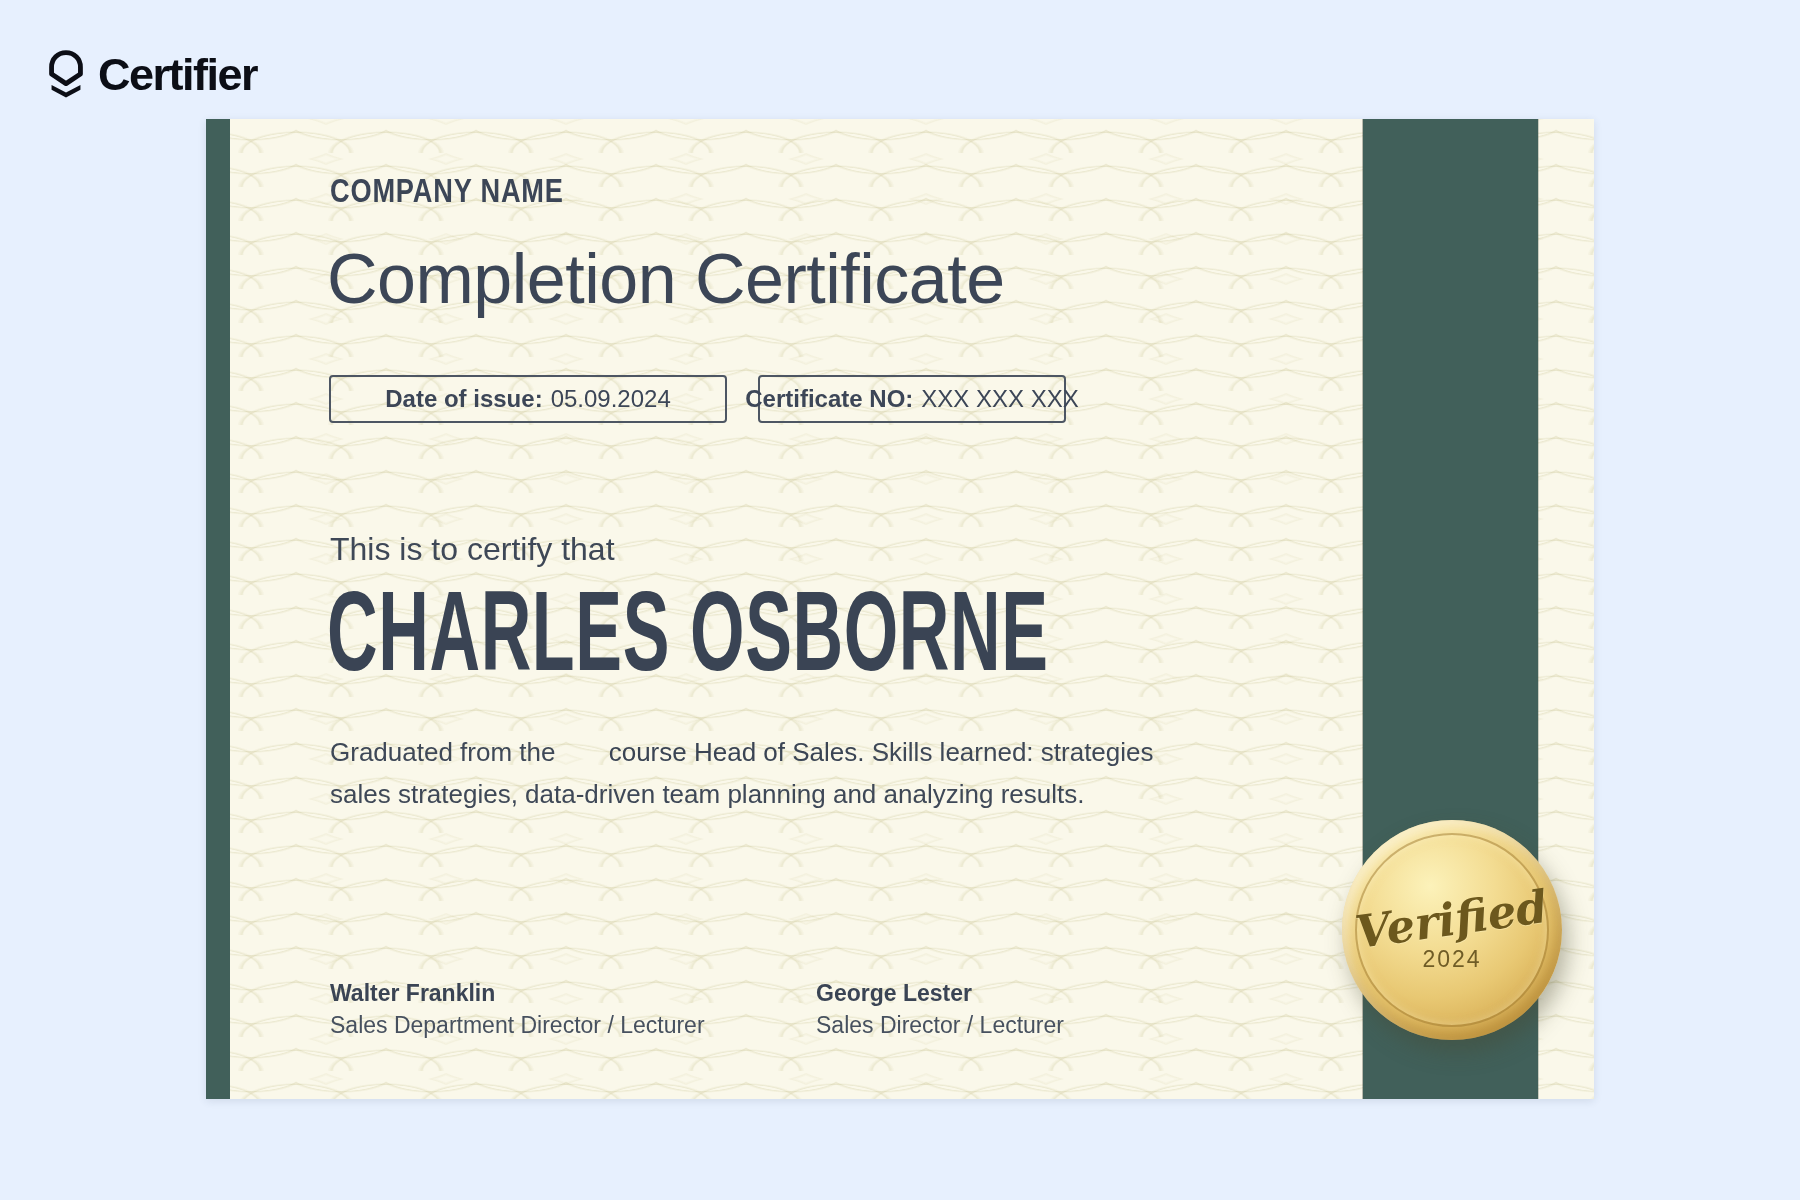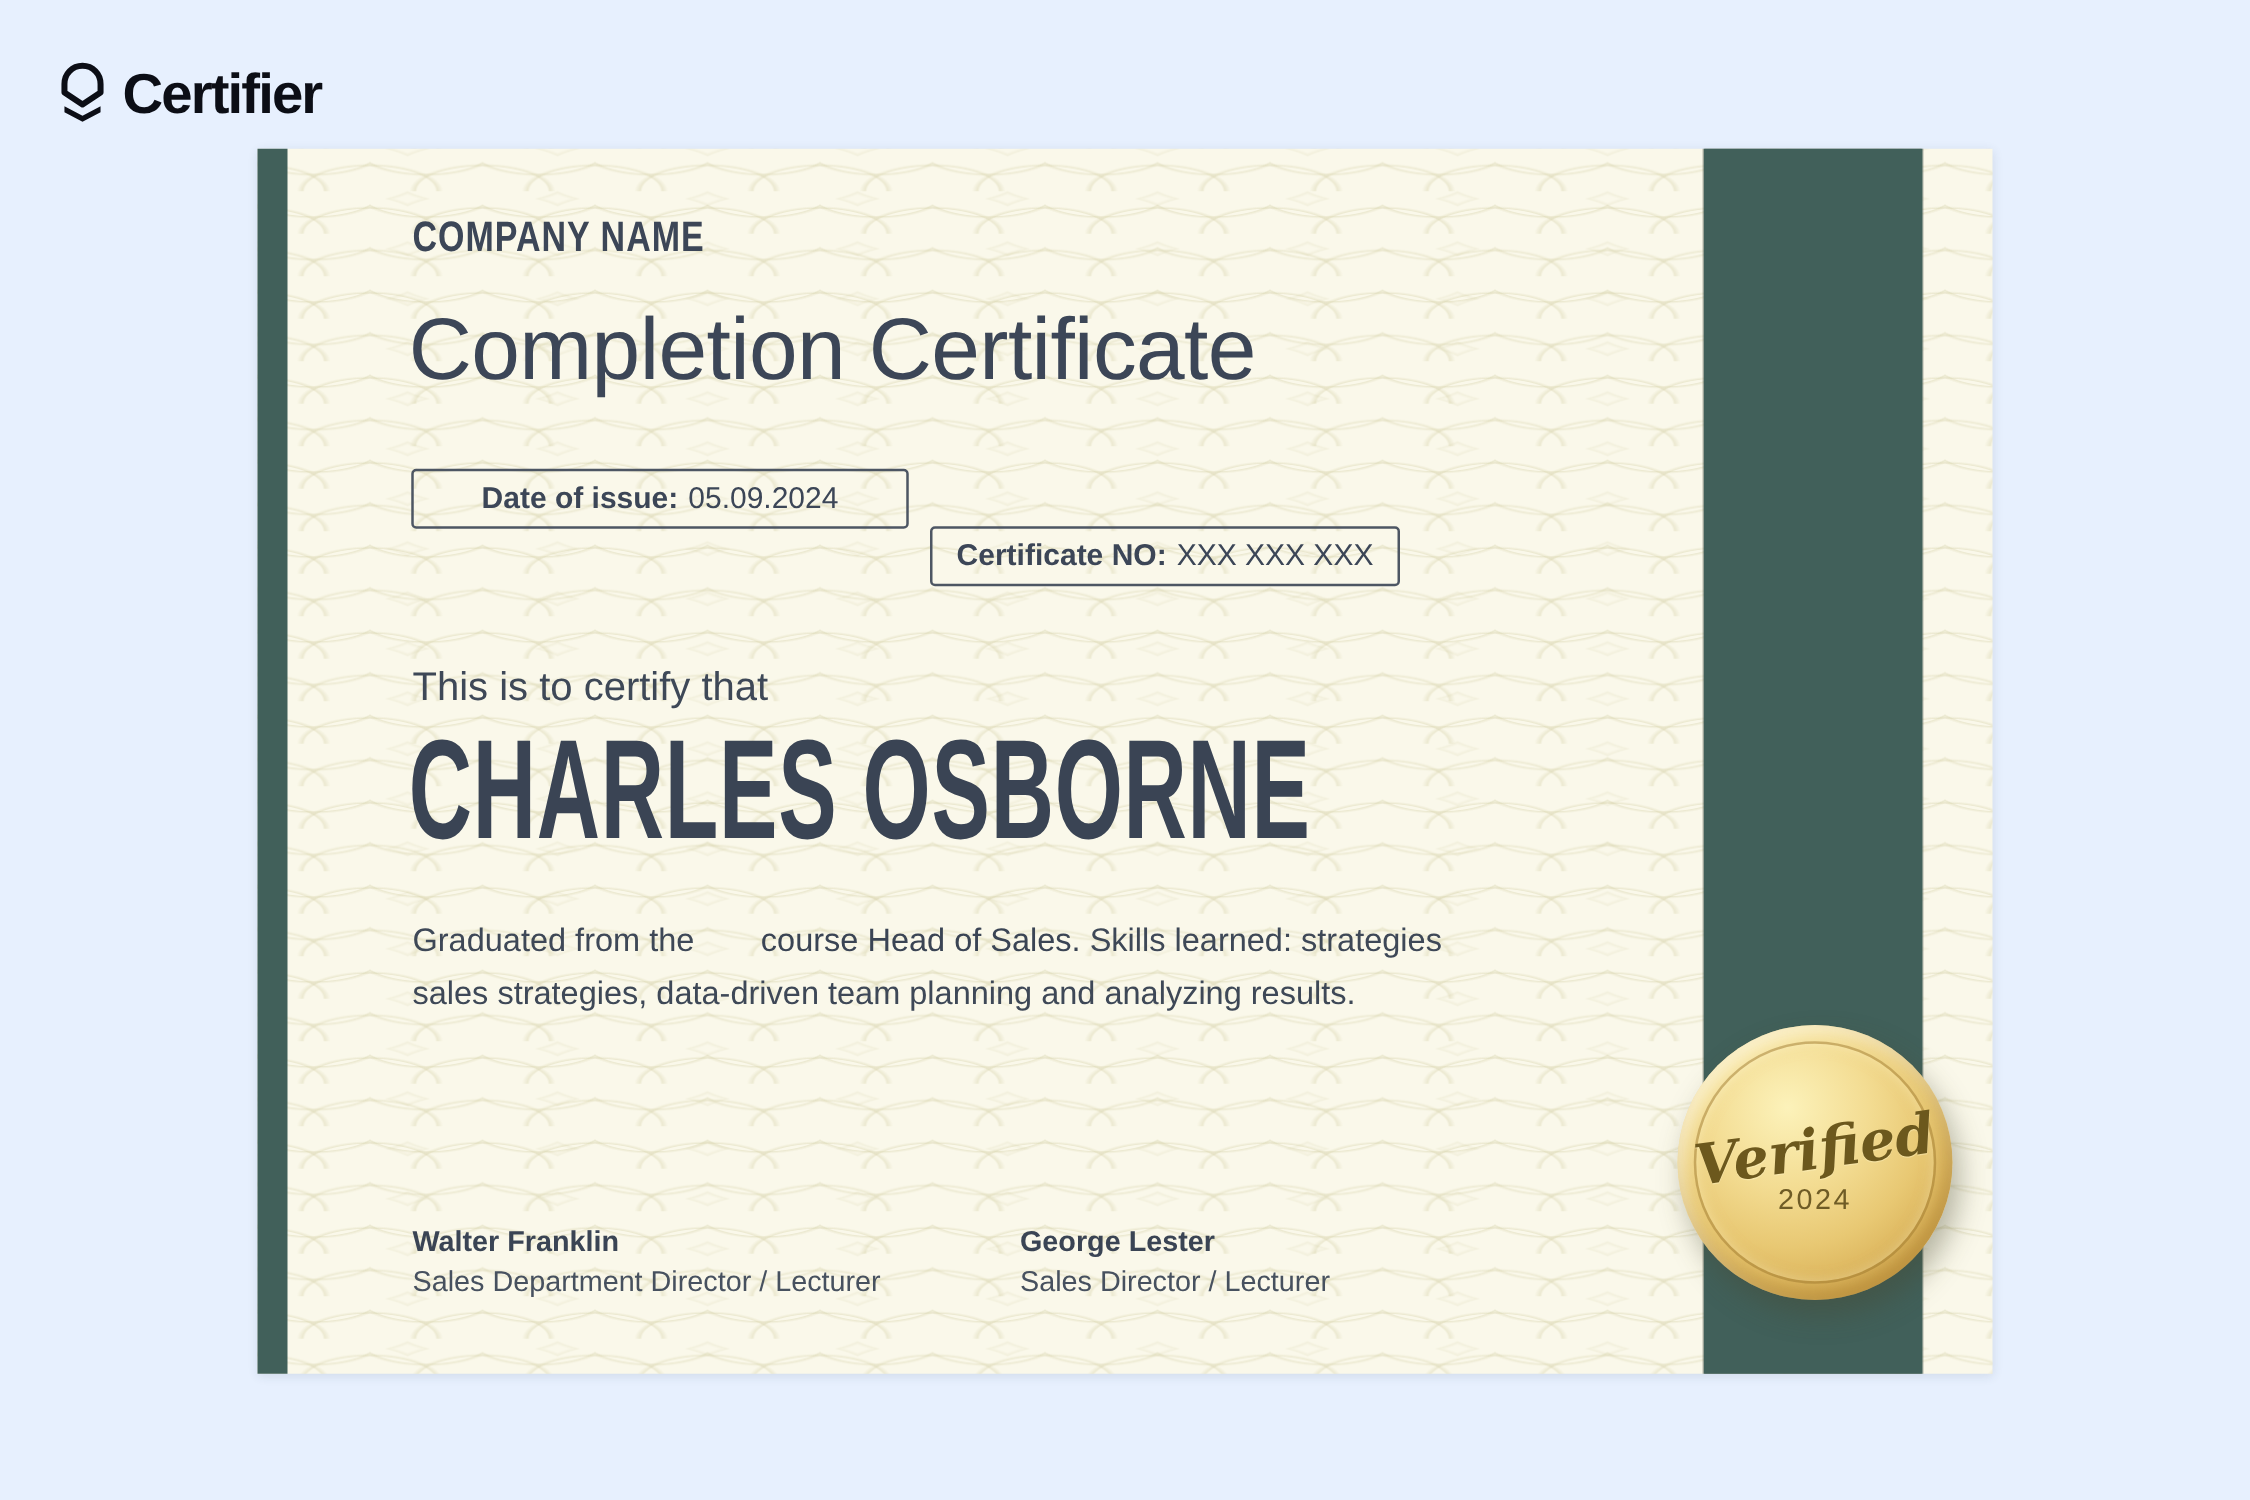--- a/index.html
+++ b/index.html
@@ -54,29 +54,29 @@
     transform:scaleX(.80); transform-origin:left top;
     white-space:nowrap;
   }
   .cert-title {
     position:absolute; left:121px; top:122px;
     font-size:70px; font-weight:400; color:#3C4657;
     letter-spacing:-.5px; line-height:1.1; white-space:nowrap;text-align:center;
   }
   .meta-row {
     position:absolute; left:123px; top:256px;
-    display:flex; gap:17px;
+    display:flex; gap:31px;
   }
   .meta-box {
     height:48px; display:flex; align-items:center; justify-content:center;
     border:2px solid #4D5663; border-radius:4px;
     font-size:24px; color:#3C4657; white-space:nowrap;
   }
   .meta-box.issue  { width:398px; }
-  .meta-box.number { width:376px;margin-top:46px; }
+  .meta-box.number { width:308px; }
   .meta-box b { font-weight:700; margin-right:8px; }
 
   .intro {
     position:absolute; left:124px; top:412px;
     font-size:32px; color:#3E4857;
   }
   .recipient {
     position:absolute; left:121px; top:446px;
     font-size:113px; font-weight:700; color:#3A4454;
     line-height:1.18; letter-spacing:1px; white-space:nowrap;

